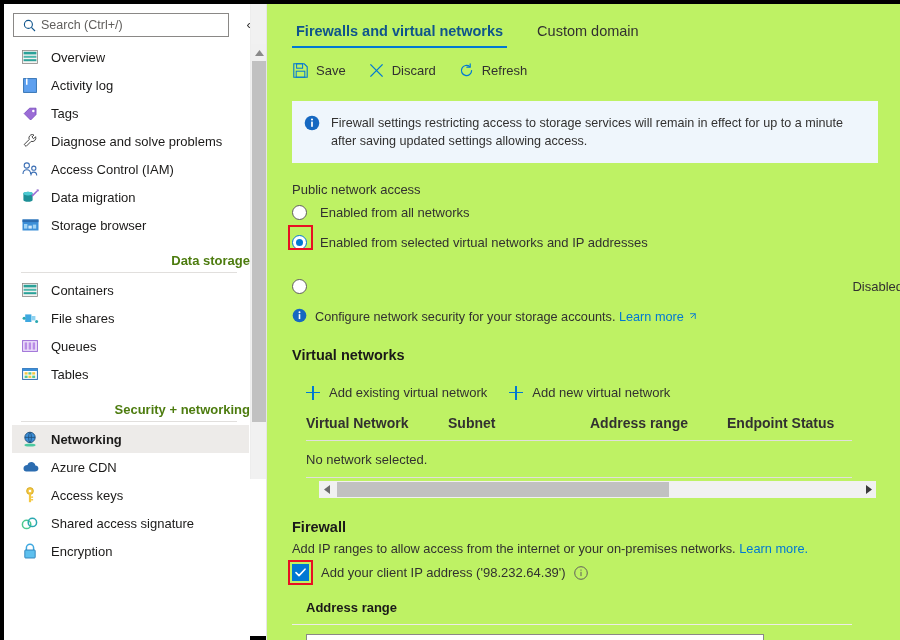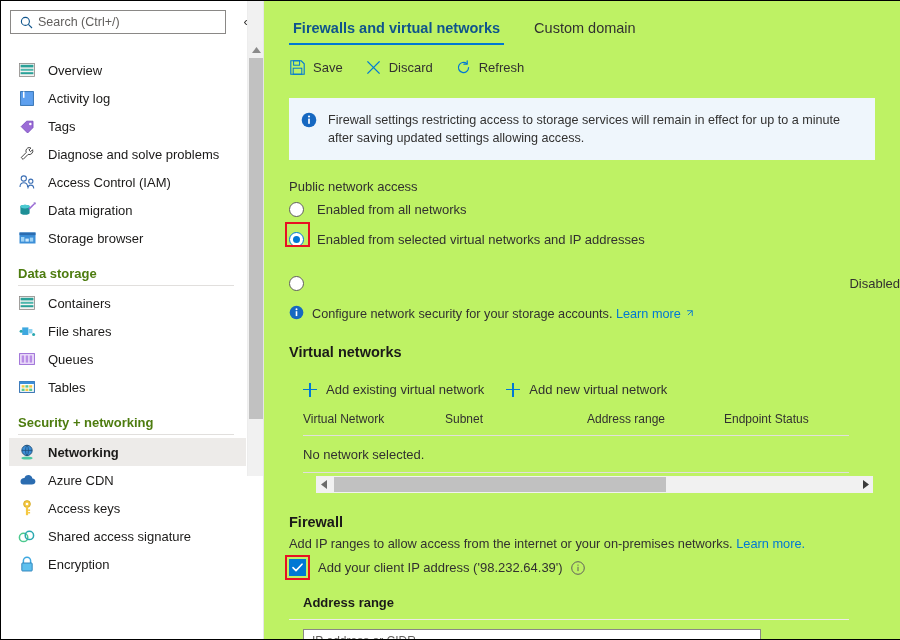--- a/index.html
+++ b/index.html
@@ -2,41 +2,41 @@
 <html><head>
 <meta charset="utf-8">
 <style>
   html,body{margin:0;padding:0;}
   body{
     width:900px;height:640px;overflow:hidden;
     font-family:"Liberation Sans","DejaVu Sans",sans-serif;
     font-size:13px;color:#1b1a19;background:#ffffff;
     -webkit-font-smoothing:antialiased;
   }
-  .page{position:relative;width:900px;height:640px;border:1px solid #000000;box-sizing:border-box;background:#fff;}
+  .page{position:relative;width:900px;height:640px;border:4px solid #000000;box-sizing:border-box;background:#fff;}
 
   
   .sidebar{position:absolute;left:0;top:0;width:246px;height:638px;background:#fff;overflow:hidden;}
   .sb-top{display:flex;align-items:center;padding:9px 0 0 9px;}
   .search-box{
     position:relative;width:216px;height:24px;border:1px solid #8a8886;background:#fff;box-sizing:border-box;
     display:flex;align-items:center;
   }
   .search-box .mag{width:18px;margin-left:6px;display:flex;align-items:center;justify-content:center;}
   .search-input{
     border:none;outline:none;background:transparent;font-family:inherit;font-size:12.5px;color:#323130;
     width:175px;margin-left:3px;padding:0;
   }
   .search-input::placeholder{color:#605e5c;}
   .collapse-btn{
     position:absolute;left:238px;top:13px;width:16px;height:16px;color:#323130;font-size:13px;
     line-height:16px;text-align:center;cursor:pointer;user-select:none;
   }
 
-  .nav{margin-top:22px;}
+  .nav{margin-top:6px;text-align:right;}
   .nav-item{
     position:relative;display:flex;align-items:center;height:28px;padding-left:8px;margin:0 1px 0 8px;
     cursor:pointer;
   }
   .nav-item.selected{background:#edebe9;font-weight:bold;}
   .nav-ico{width:20px;height:18px;flex:0 0 20px;position:relative;display:flex;align-items:center;justify-content:center;}
   .nav-label{margin-left:11px;font-size:13px;color:#1b1a19;white-space:nowrap;}
   .nav-group{
     margin:14px 0 2px 17px;font-size:13px;font-weight:bold;color:#4d7c0f;
   }
@@ -96,21 +96,21 @@
 
   .cmd-row{display:flex;align-items:center;margin-top:22px;padding-left:14px;}
   .cmd{display:flex;align-items:center;cursor:pointer;margin-right:22px;}
   .cmd .plus{width:14px;height:14px;position:relative;flex:0 0 14px;}
   .cmd .plus::before,.cmd .plus::after{content:"";position:absolute;background:#0078d4;}
   .cmd .plus::before{left:0;top:6px;width:14px;height:1.6px;}
   .cmd .plus::after{left:6.2px;top:0;width:1.6px;height:14px;}
   .cmd .lbl{margin-left:9px;font-size:13px;color:#323130;white-space:nowrap;}
 
   .vtable{margin-top:15px;padding-left:14px;width:560px;}
-  .vt-head{display:flex;font-size:12px;font-weight:normal;color:#323130;padding-bottom:9px;}
+  .vt-head{display:flex;font-size:14px;font-weight:bold;color:#323130;padding-bottom:9px;}
   .vt-rule{height:1px;background:#e1dfdd;width:546px;}
   .vt-empty{font-size:13px;color:#323130;padding:11px 0 10px 0;}
   .vt-rule2{height:1px;background:#e1dfdd;width:546px;}
 
   .hscroll{position:relative;margin-top:3px;margin-left:27px;width:557px;height:17px;background:#f1f1f1;}
   .hs-arrow{position:absolute;top:0;width:15px;height:17px;display:flex;align-items:center;justify-content:center;}
   .hs-left{left:0;}
   .hs-right{right:0;}
   .hs-thumb{position:absolute;left:18px;top:1px;width:332px;height:15px;background:#c1c1c1;}
 

